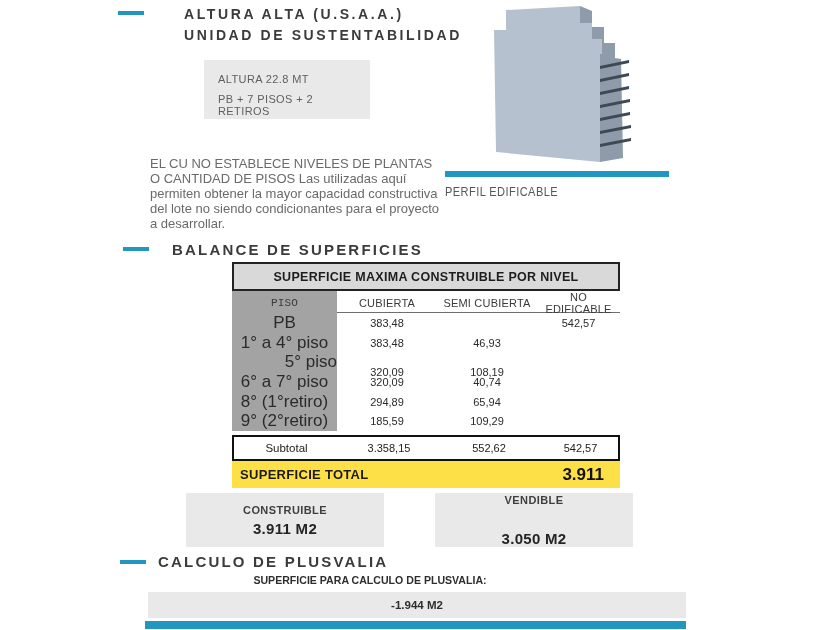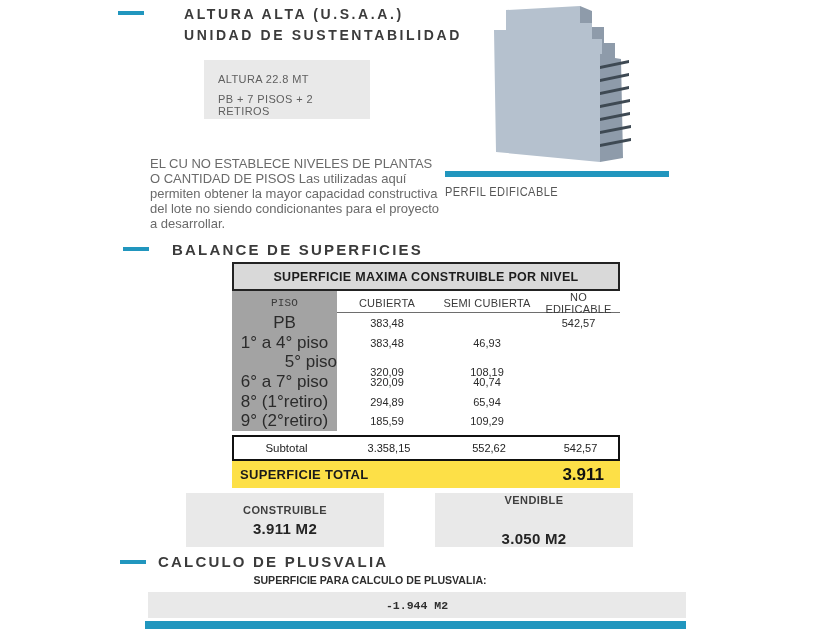--- a/index.html
+++ b/index.html
@@ -150,21 +150,20 @@
     transform-origin: center;
     white-space: nowrap;
   }
   .plus-box {
     left: 148px; top: 592px; width: 538px; height: 26px;
     background: #e9e9e9;
     display: flex; align-items: center; justify-content: center;
     font-weight: bold;
     font-size: 11.5px;
     color: #2e2e2e;
-    font-family: Liberation Mono, monospace;
   }
   .bottom-bar {
     left: 145px; top: 621px; width: 541px; height: 8px;
     background: #2196be;
   }
 </style>
 </head>
 <body>
 
 <div id="page">

